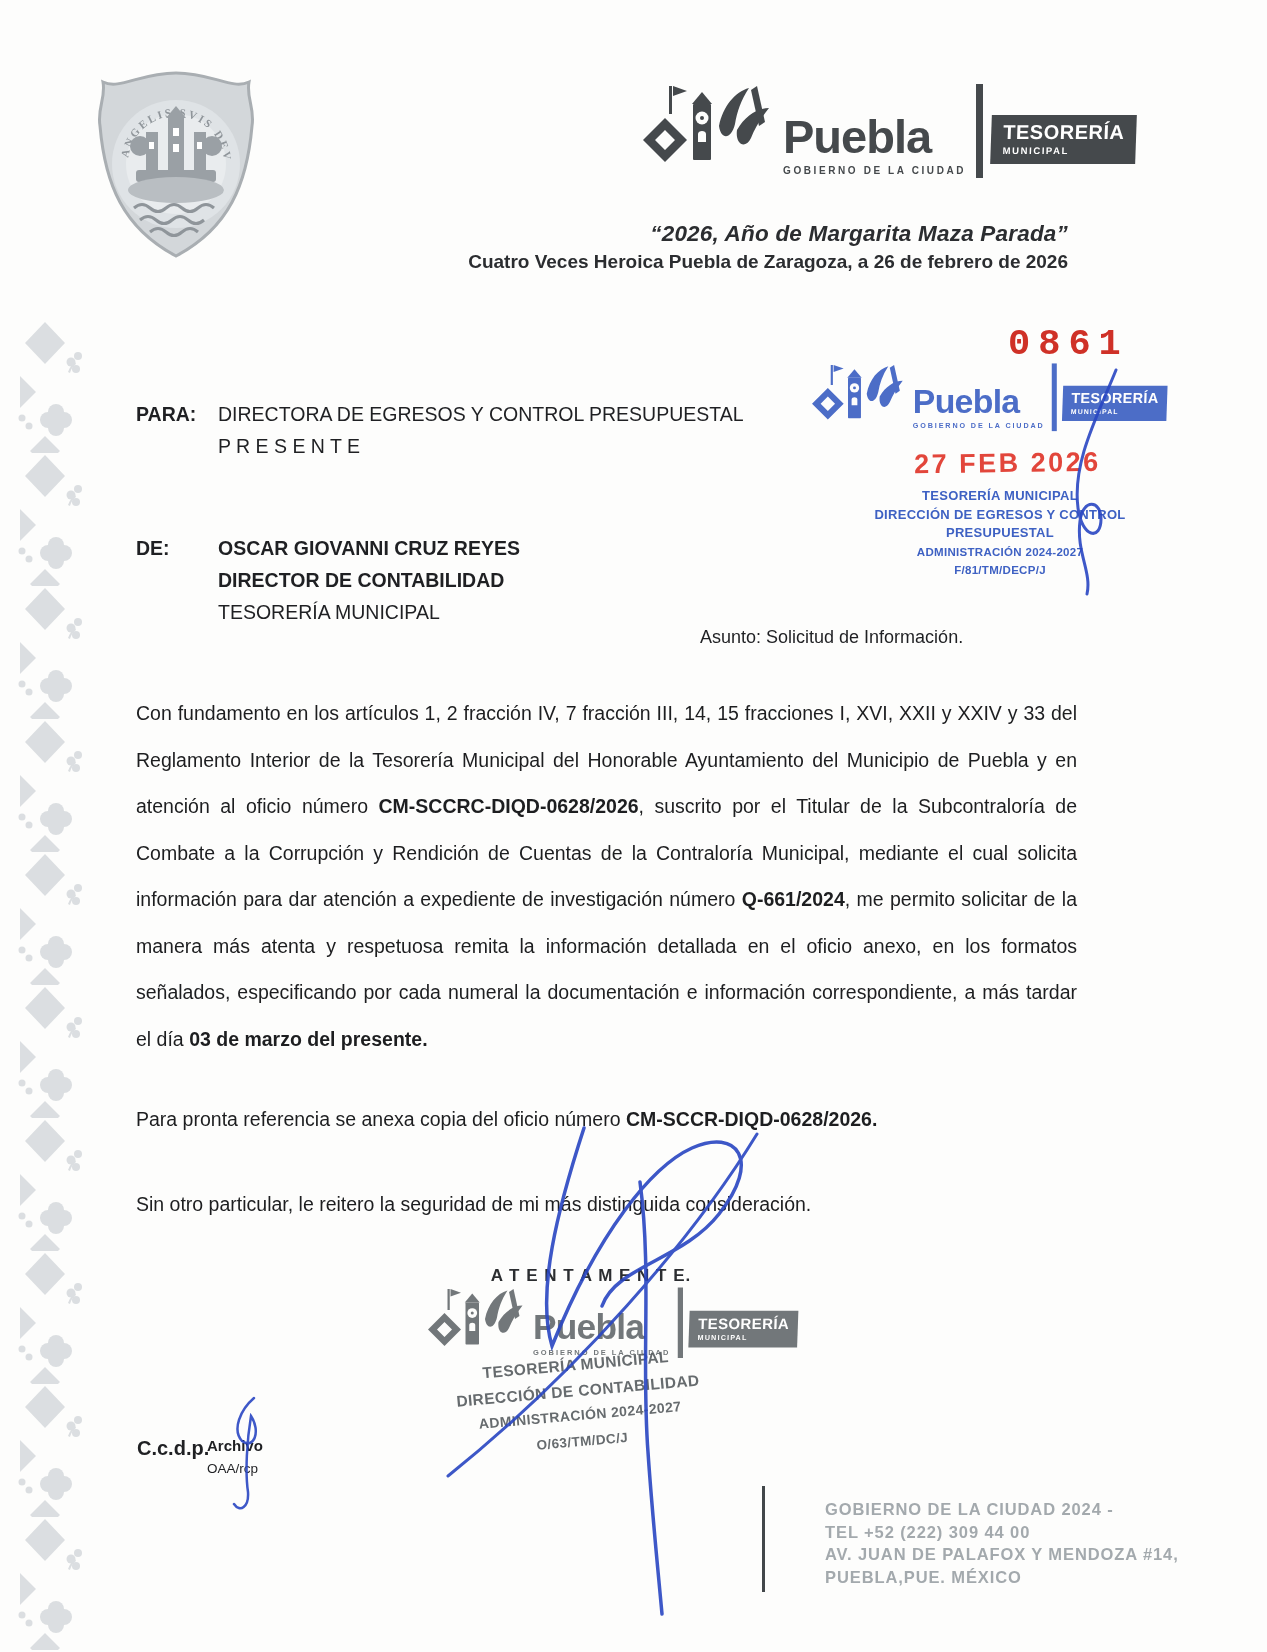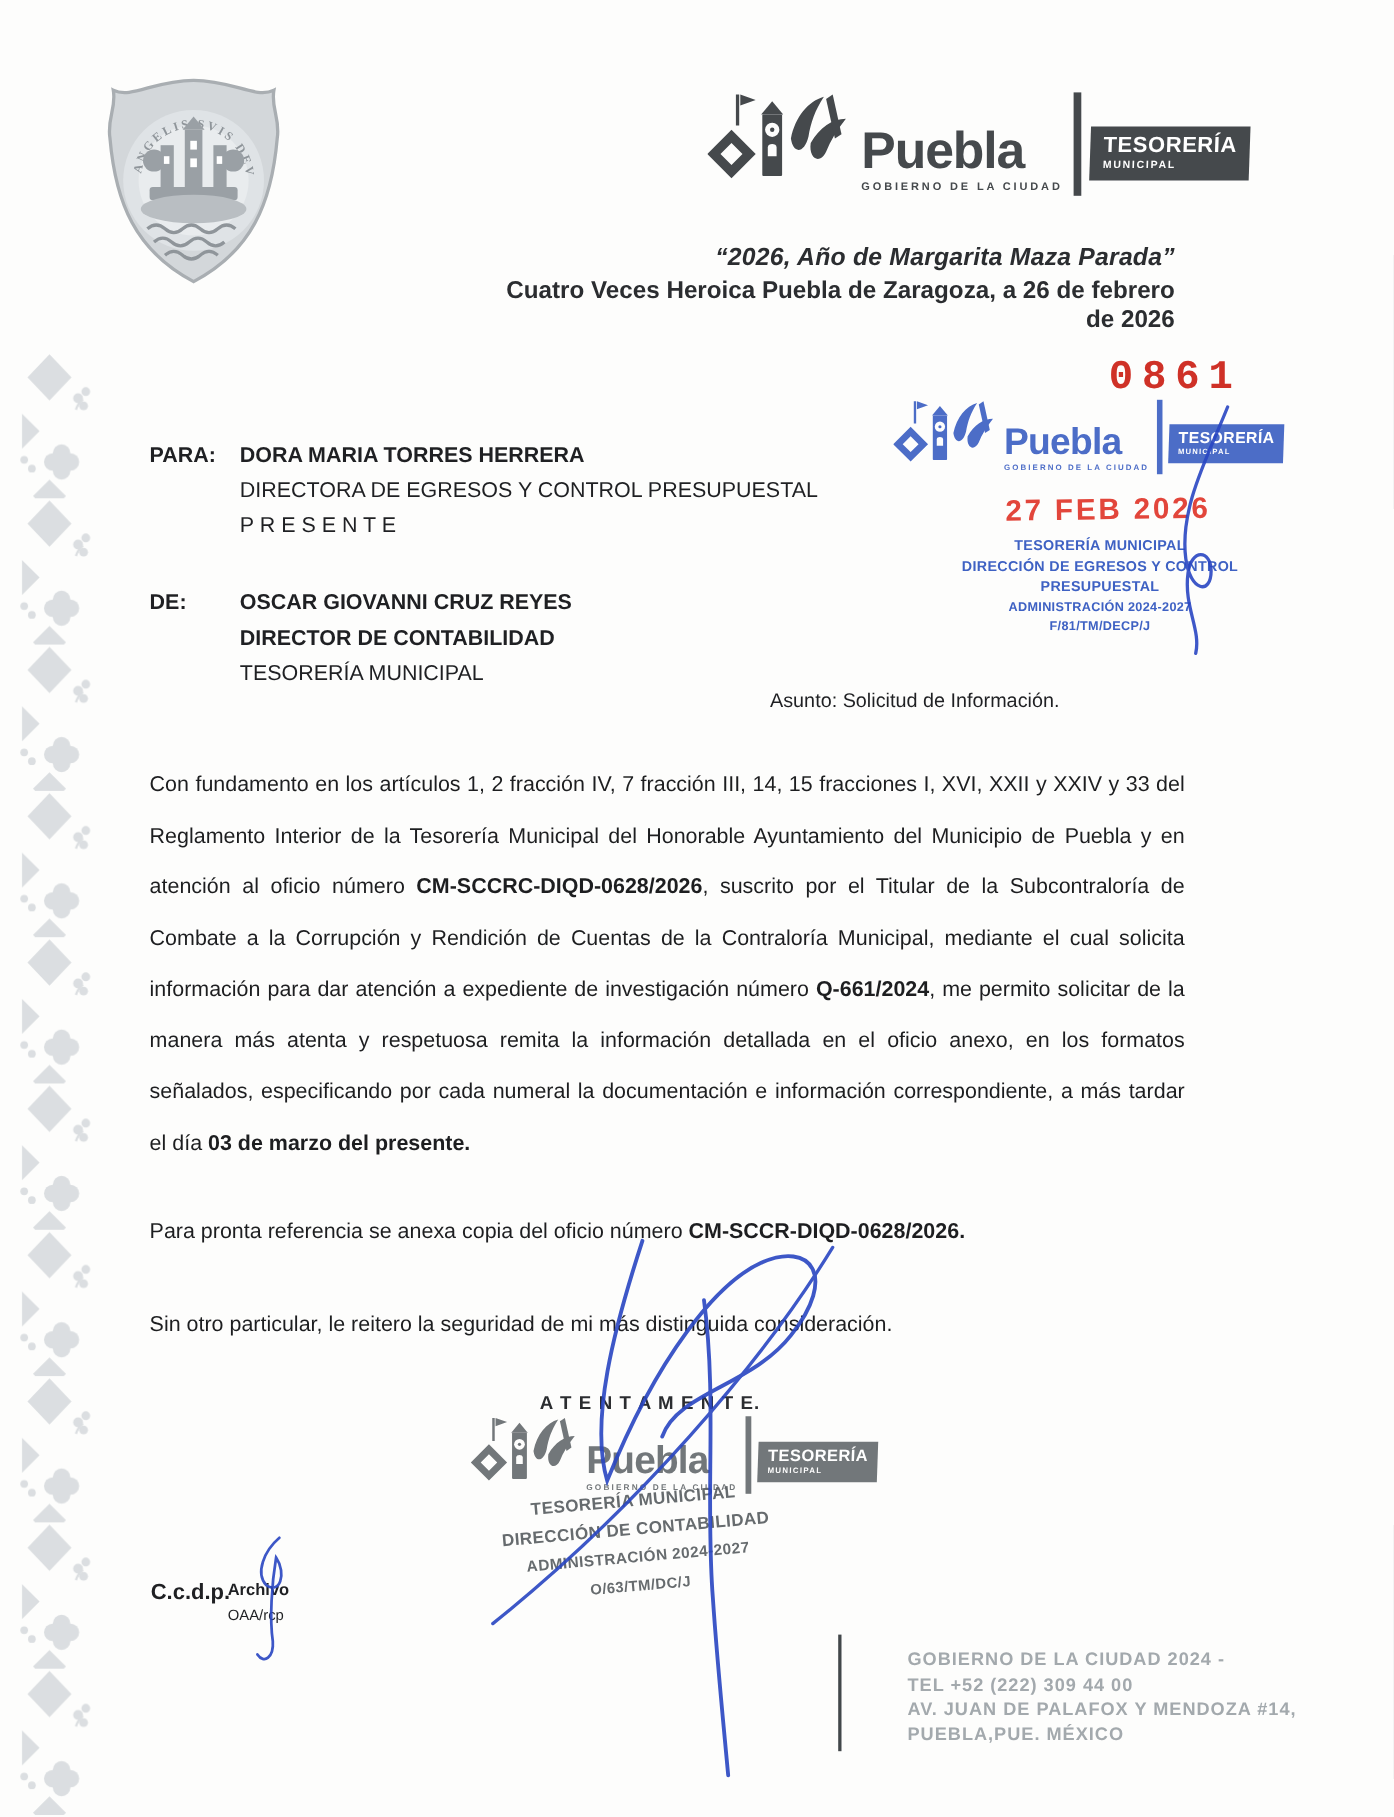--- a/index.html
+++ b/index.html
@@ -26,21 +26,21 @@
   .logo .lbox { background:var(--ink); color:#ffffff; padding:7px 12px 8px 12px; margin-bottom:14px; transform:skewX(-2deg); }
   .logo .box-top { font-size:20px; font-weight:800; letter-spacing:0.5px; line-height:1; }
   .logo .box-bottom { font-size:9.5px; font-weight:700; letter-spacing:1.6px; margin-top:3px; }
   .logo.blue { --ink:#3e61c3; transform:scale(0.72); opacity:.92; }
   .logo.gray { --ink:#64696c; transform:scale(0.75); opacity:.9; }
 
   
   .head-block { position:absolute; left:440px; top:221px; width:628px; text-align:right; color:#2b2d30; }
   .legend { font-size:22.5px; font-weight:700; font-style:italic; letter-spacing:0.2px; }
   .memo-number { font-size:18.5px; font-weight:700; margin-top:7px; }
-  .place-date { font-size:22px; font-weight:700; margin-top:4px; }
+  .place-date { font-size:19px; font-weight:700; margin-top:4px; }
 
   
   .folio { position:absolute; left:1008px; top:323px; font-family:"Liberation Mono", monospace;
            font-size:37px; font-weight:700; color:#cf3127; letter-spacing:8px; }
   .stamp-date { position:absolute; left:914px; top:448px; font-size:27px; font-weight:700;
                 color:#e0372b; letter-spacing:2.5px; transform:rotate(-0.8deg); opacity:.92; }
   .stamp-lines { position:absolute; left:843px; top:487px; width:314px; text-align:center;
                  color:#3e61c3; font-weight:700; font-size:13px; line-height:18.5px; letter-spacing:0.3px; }
   .stamp-lines .ln:nth-child(4) { font-size:11.5px; }
   .stamp-lines .ln:nth-child(5) { font-size:11.5px; }
@@ -214,21 +214,20 @@
       <div class="ln">TESORERÍA MUNICIPAL</div>
       <div class="ln">DIRECCIÓN DE EGRESOS Y CONTROL</div>
       <div class="ln">PRESUPUESTAL</div>
       <div class="ln">ADMINISTRACIÓN 2024-2027</div>
       <div class="ln">F/81/TM/DECP/J</div>
     </div>
 
   <div class="addr recipient">
     <div class="alabel">PARA:</div>
     <div class="alines">
-        <div class="ln b">DORA MARIA TORRES HERRERA</div>
         <div class="ln">DIRECTORA DE EGRESOS Y CONTROL PRESUPUESTAL</div>
         <div class="ln">P R E S E N T E</div>
       </div>
   </div>
 
   <div class="addr sender">
     <div class="alabel">DE:</div>
     <div class="alines">
         <div class="ln b">OSCAR GIOVANNI CRUZ REYES</div>
         <div class="ln b">DIRECTOR DE CONTABILIDAD</div>

